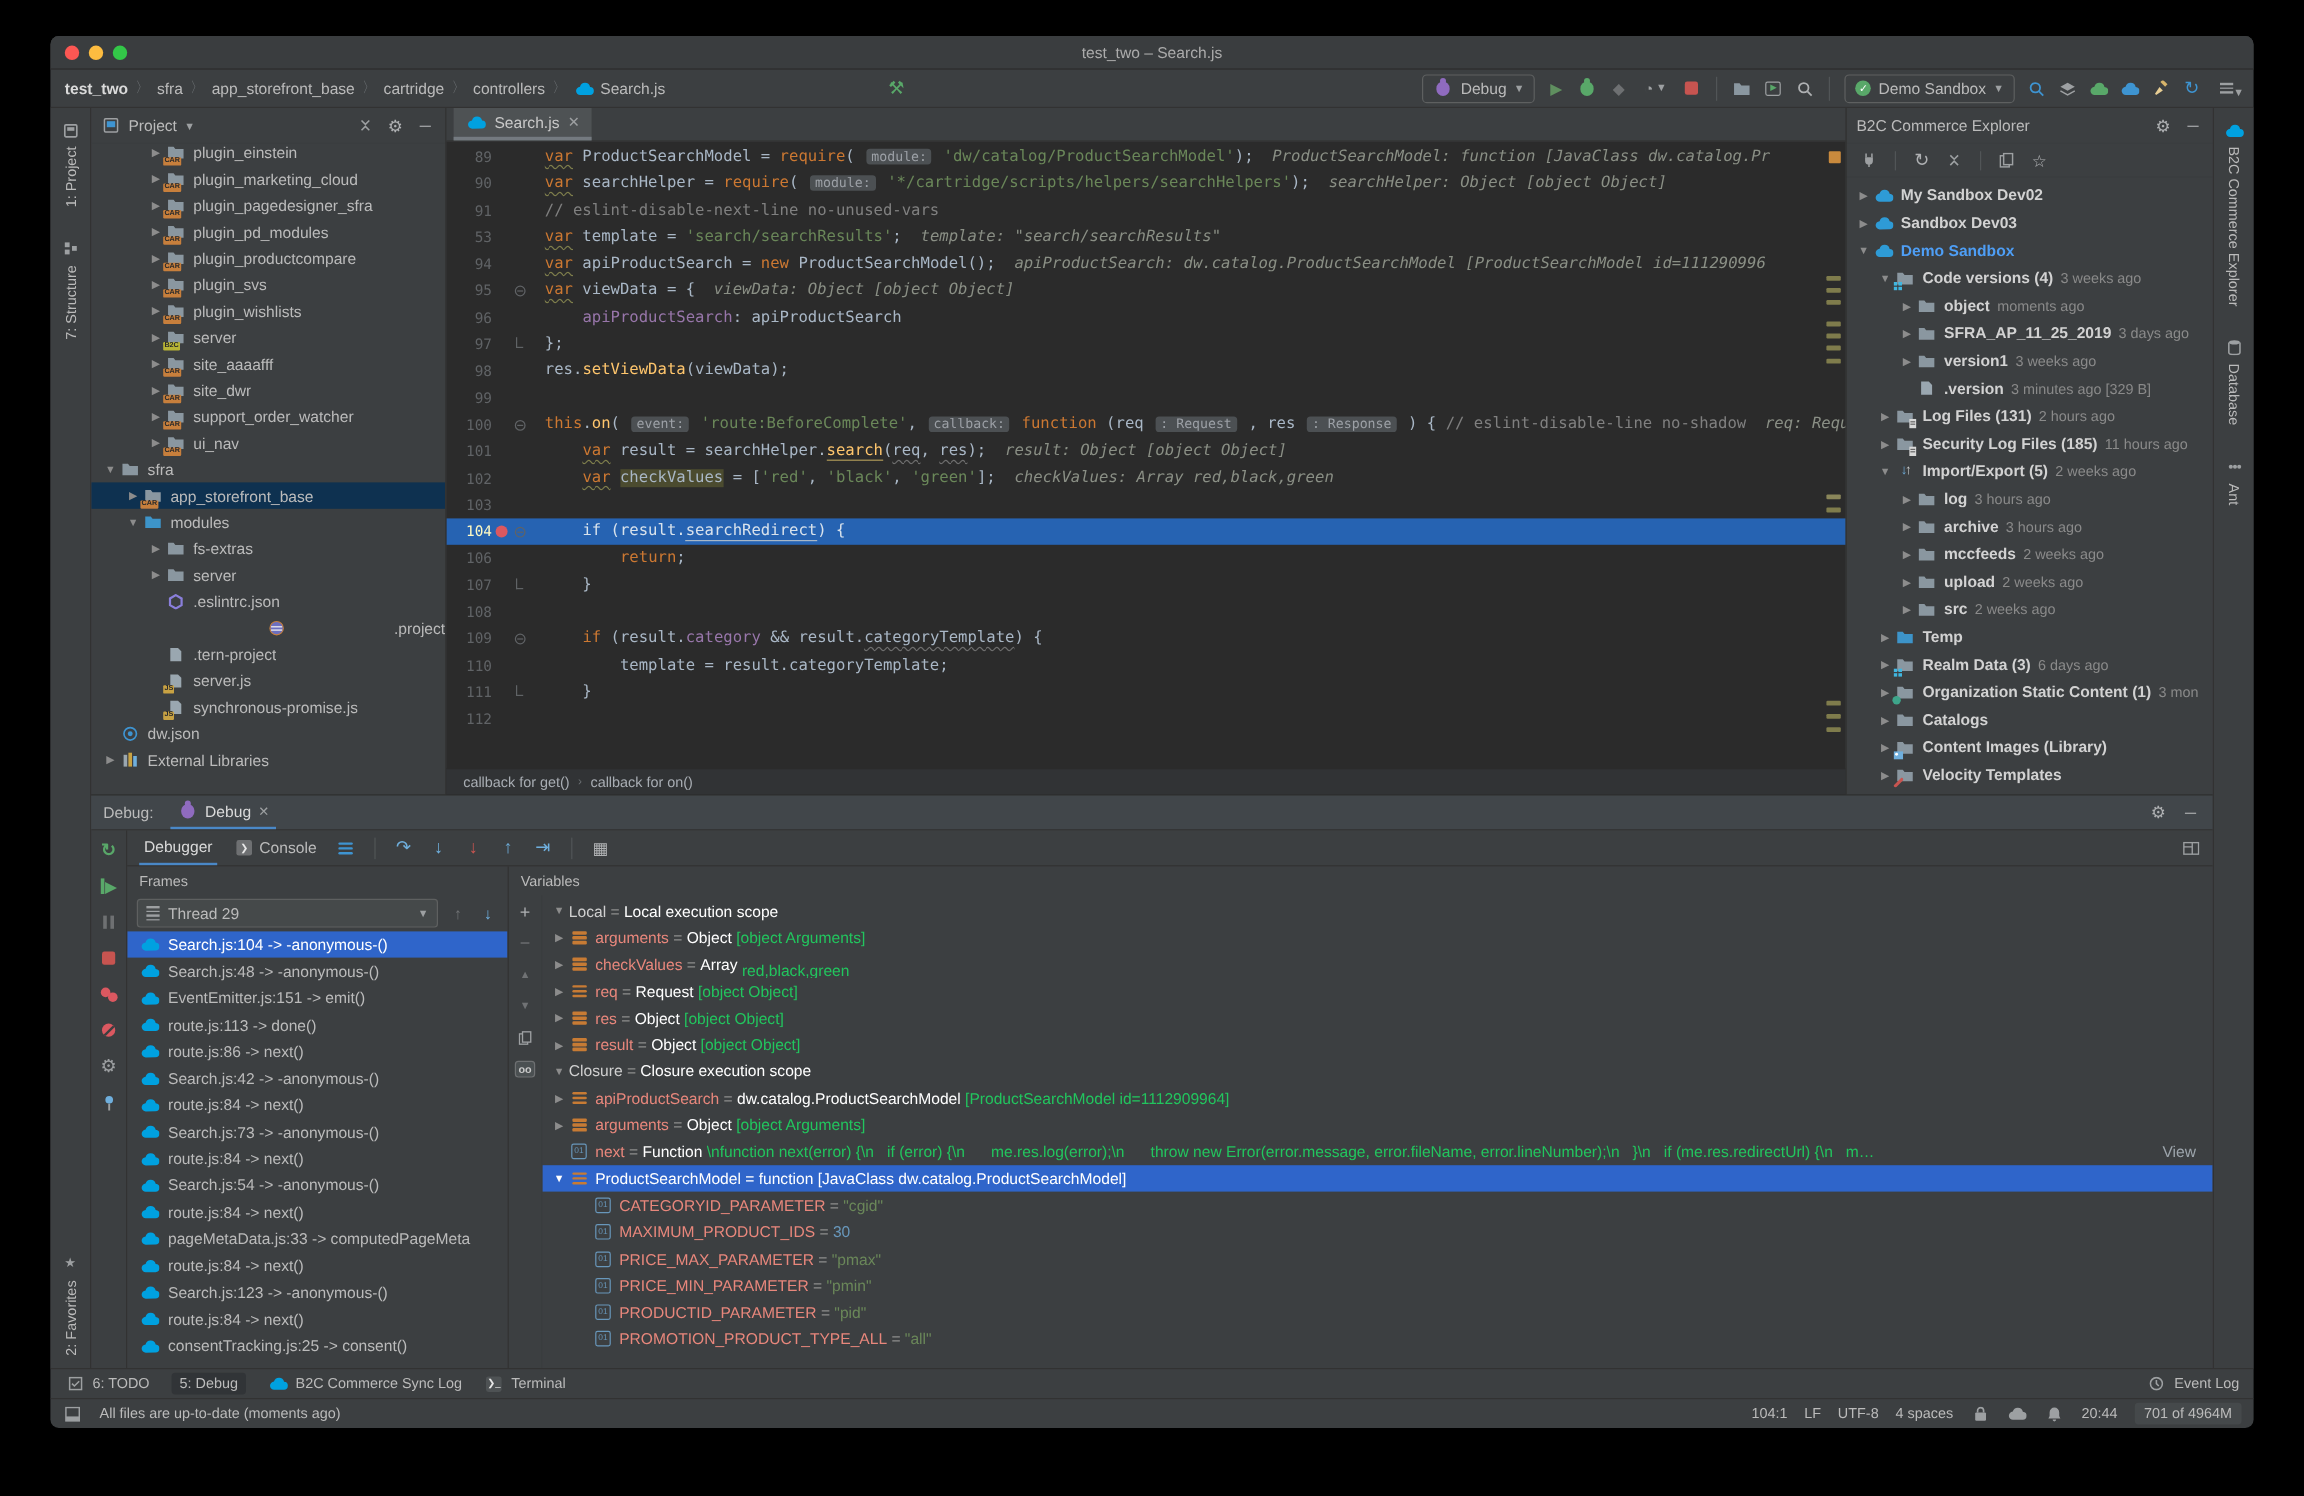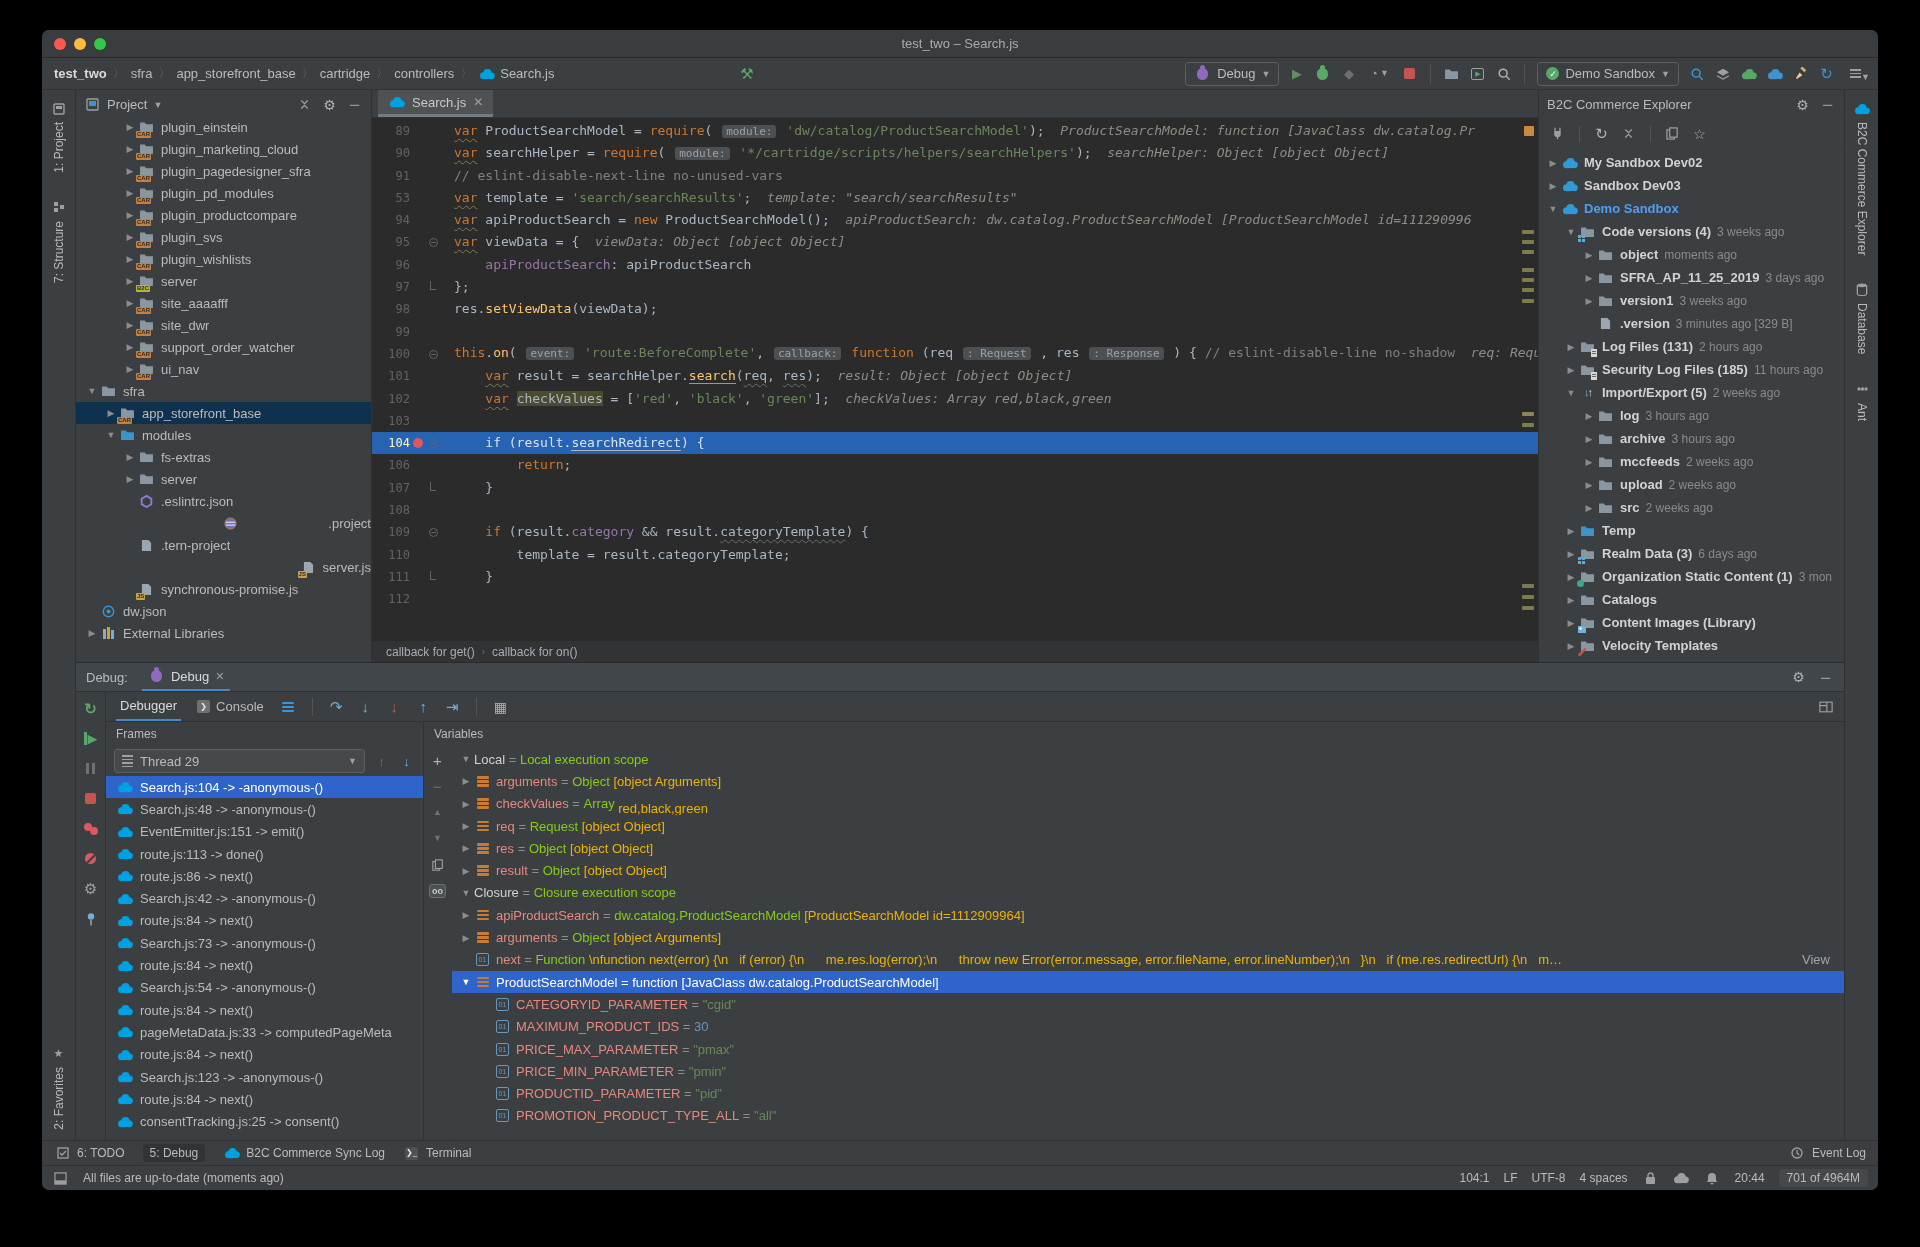--- a/index.html
+++ b/index.html
@@ -126,22 +126,22 @@
   .selrow{background:#2F65CA;color:#FFFFFF}
   .vars{flex:1;display:flex;flex-direction:column;min-width:0}
   .vars-body{flex:1;display:flex;min-height:0}
   .vars-strip{width:28px;flex:none;border-right:1px solid #3A3D3F;display:flex;flex-direction:column;align-items:center;gap:9px;padding-top:6px}
   .dim{opacity:.45}
   .vars-list{flex:1;overflow:hidden;padding-top:2px}
   .var-row{height:22.3px;display:flex;align-items:center;font-size:13px;color:#BBBBBB;white-space:pre;overflow:hidden}
   .vn{color:#E8877C}
   .vscope{color:#D0D0D0}
   .veq{color:#8C8C8C}
-  .vt{color:#84cc16}
-  .vv{color:#eab308}
+  .vt{color:#ffffff}
+  .vv{color:#22c55e}
   .vs{color:#6A8759}
   .vnum{color:#6897BB}
   .vlink{color:#9DA5AC;margin-left:auto;padding-right:14px}
   .var-row.selrow span{color:#FFFFFF}
   .objic{display:inline-flex;flex-direction:column;gap:1.5px;width:12px;flex:none}
   .objic i{height:2.5px;background:#C77B34;border-radius:1px}
   .primic{width:13px;height:13px;flex:none;border:1px solid #6897BB;border-radius:2px;color:#6897BB;font-size:7px;display:flex;align-items:center;justify-content:center}
   
   .bottombar{height:25px;flex:none;border-top:1px solid #323232;display:flex;align-items:center;padding:0 12px;gap:18px;color:#BBBBBB;font-size:12px}
   .bb-item{display:flex;align-items:center;gap:6px;cursor:default}
@@ -519,21 +519,21 @@
               </div>
               <div class="t-row" style="padding-left: 46px;">
                 <span class="t-arrow"></span>
                 <span class="ic">
                   <svg viewBox="0 0 12 14" width="11" height="13">
                     <path d="M1 1h7l3 3v9H1z" fill="#9AA7B0"></path>
                   </svg>
                 </span>
                 <span class="t-label">.tern-project</span>
               </div>
-              <div class="t-row" style="padding-left: 46px; justify-content: flex-end;">
+              <div class="t-row" style="padding-left: 46px;">
                 <span class="t-arrow"></span>
                 <span class="ic">
                   <svg viewBox="0 0 12 14" width="11" height="13">
                     <path d="M1 1h7l3 3v9H1z" fill="#9AA7B0"></path>
                   </svg>
                   <span class="badge" style="background:#C8A243;color:#2B2B2B">JS</span>
                 </span>
                 <span class="t-label">server.js</span>
               </div>
               <div class="t-row" style="padding-left: 46px;">

